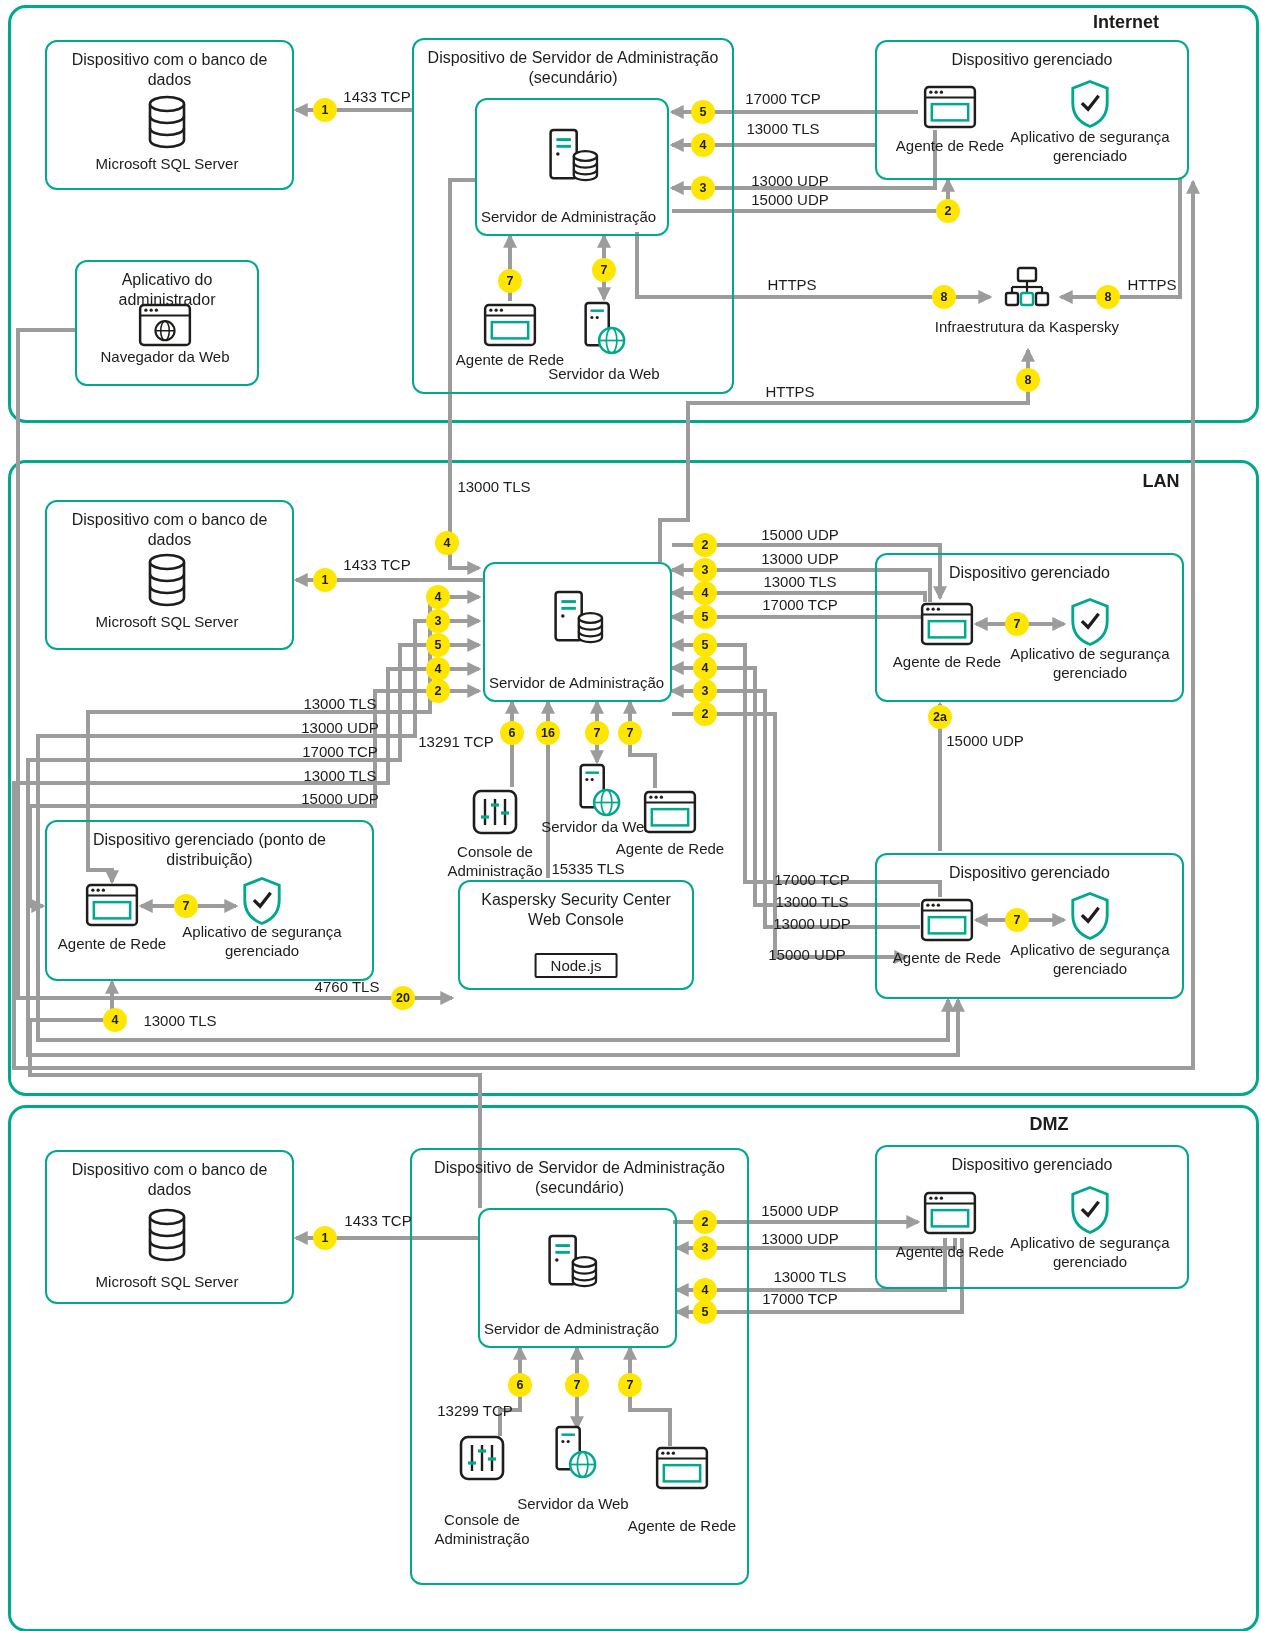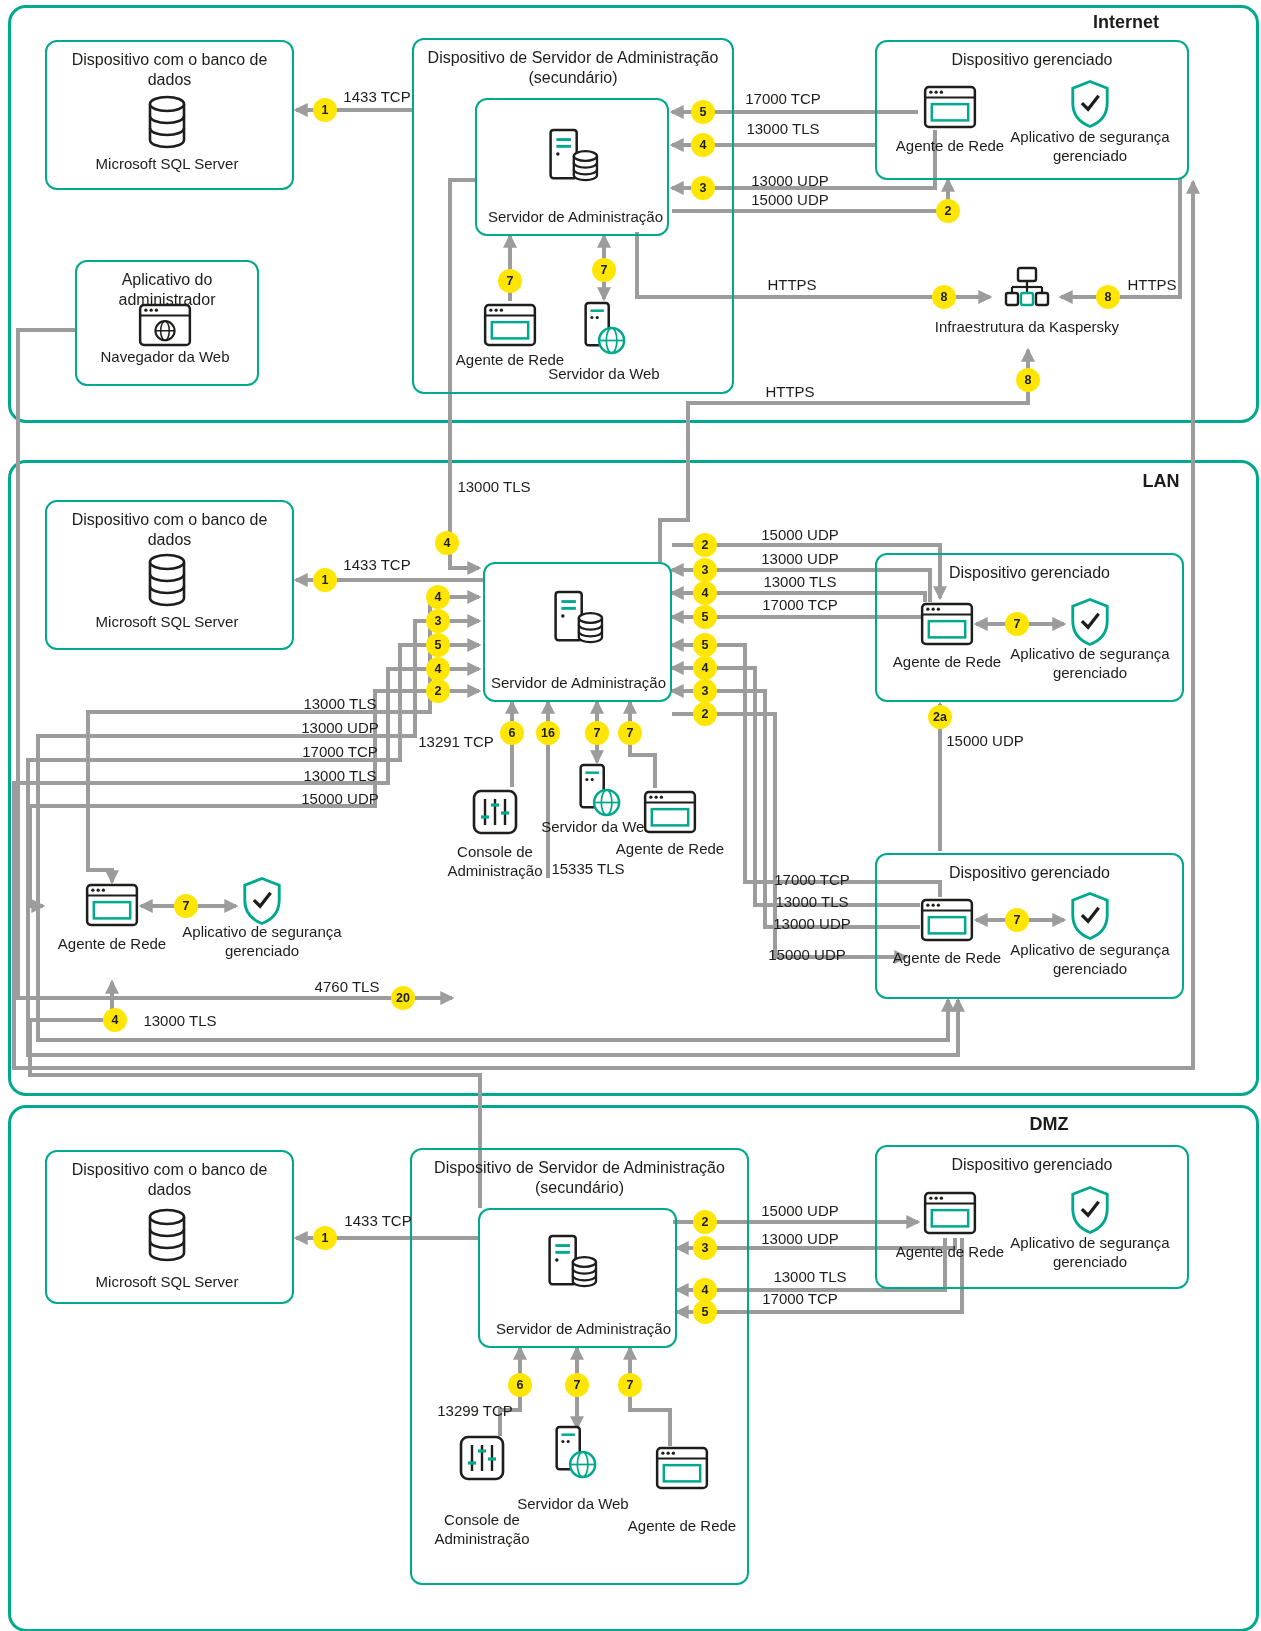--- a/index.html
+++ b/index.html
@@ -4,21 +4,21 @@
 <style>
   html,body{margin:0;padding:0;background:#fff;}
   #stage{position:relative;width:1261px;height:1631px;background:#fff;overflow:hidden;
          font-family:"Liberation Sans",sans-serif;color:var(--ink,#1D1D1B);}
   .zone{position:absolute;border:3px solid var(--teal);border-radius:18px;z-index:0;}
   .zone-label{position:absolute;transform:translate(-50%,-50%);font-weight:bold;font-size:18px;z-index:4;white-space:nowrap;}
   #connectors{position:absolute;left:0;top:0;z-index:1;}
   .box{position:absolute;border:2.5px solid var(--teal);border-radius:12px;background:transparent;z-index:2;}
   .box.dashed{border-style:dashed;}
   .box-title{position:absolute;top:8px;left:8px;right:8px;text-align:center;font-size:16px;line-height:1.28;}
-  .box-caption{position:absolute;left:4px;right:4px;bottom:9px;text-align:right;font-size:15px;}
+  .box-caption{position:absolute;left:4px;right:4px;bottom:9px;text-align:left;font-size:15px;}
   .chip{position:absolute;left:50%;bottom:10px;transform:translateX(-50%);border:2px solid var(--ink);
         background:#fff;font-size:15px;padding:2px 14px;border-radius:2px;white-space:nowrap;}
   .icon{position:absolute;transform:translate(-50%,-50%);line-height:0;z-index:3;}
   .ilabel{position:absolute;transform:translate(-50%,-50%);text-align:center;font-size:15px;line-height:1.25;z-index:3;}
   .badge{position:absolute;width:24px;height:24px;border-radius:50%;background:var(--badge);
          transform:translate(-50%,-50%);display:flex;align-items:center;justify-content:center;
          font-size:12.5px;font-weight:bold;z-index:5;}
   .plabel{position:absolute;transform:translate(-50%,-50%);font-size:15px;white-space:nowrap;z-index:4;}
 </style>
 </head>
@@ -103,20 +103,27 @@
       <div class="box-title">Dispositivo com o banco de dados</div>
     </div>
     <div class="box" style="position: absolute; left: 483px; top: 562px; width: 185px; height: 136px;">
       <div class="box-caption">Servidor de Administração</div>
     </div>
     <div class="box" style="position: absolute; left: 875px; top: 553px; width: 305px; height: 145px;">
       <div class="box-title">Dispositivo gerenciado</div>
     </div>
     <div class="box" style="position: absolute; left: 875px; top: 853px; width: 305px; height: 142px;">
       <div class="box-title">Dispositivo gerenciado</div>
+    </div>
+    <div class="box" style="position: absolute; left: 45px; top: 820px; width: 325px; height: 157px;">
+      <div class="box-title">Dispositivo gerenciado (ponto de distribuição)</div>
+    </div>
+    <div class="box" style="position: absolute; left: 458px; top: 880px; width: 232px; height: 106px;">
+      <div class="box-title">Kaspersky Security Center Web Console</div>
+      <div class="chip">Node.js</div>
     </div>
     <div class="box" style="position: absolute; left: 45px; top: 1150px; width: 245px; height: 150px;">
       <div class="box-title">Dispositivo com o banco de dados</div>
     </div>
     <div class="box" style="position: absolute; left: 410px; top: 1148px; width: 335px; height: 433px;">
       <div class="box-title">Dispositivo de Servidor de Administração (secundário)</div>
     </div>
     <div class="box" style="position: absolute; left: 478px; top: 1208px; width: 195px; height: 136px;">
       <div class="box-caption">Servidor de Administração</div>
     </div>

